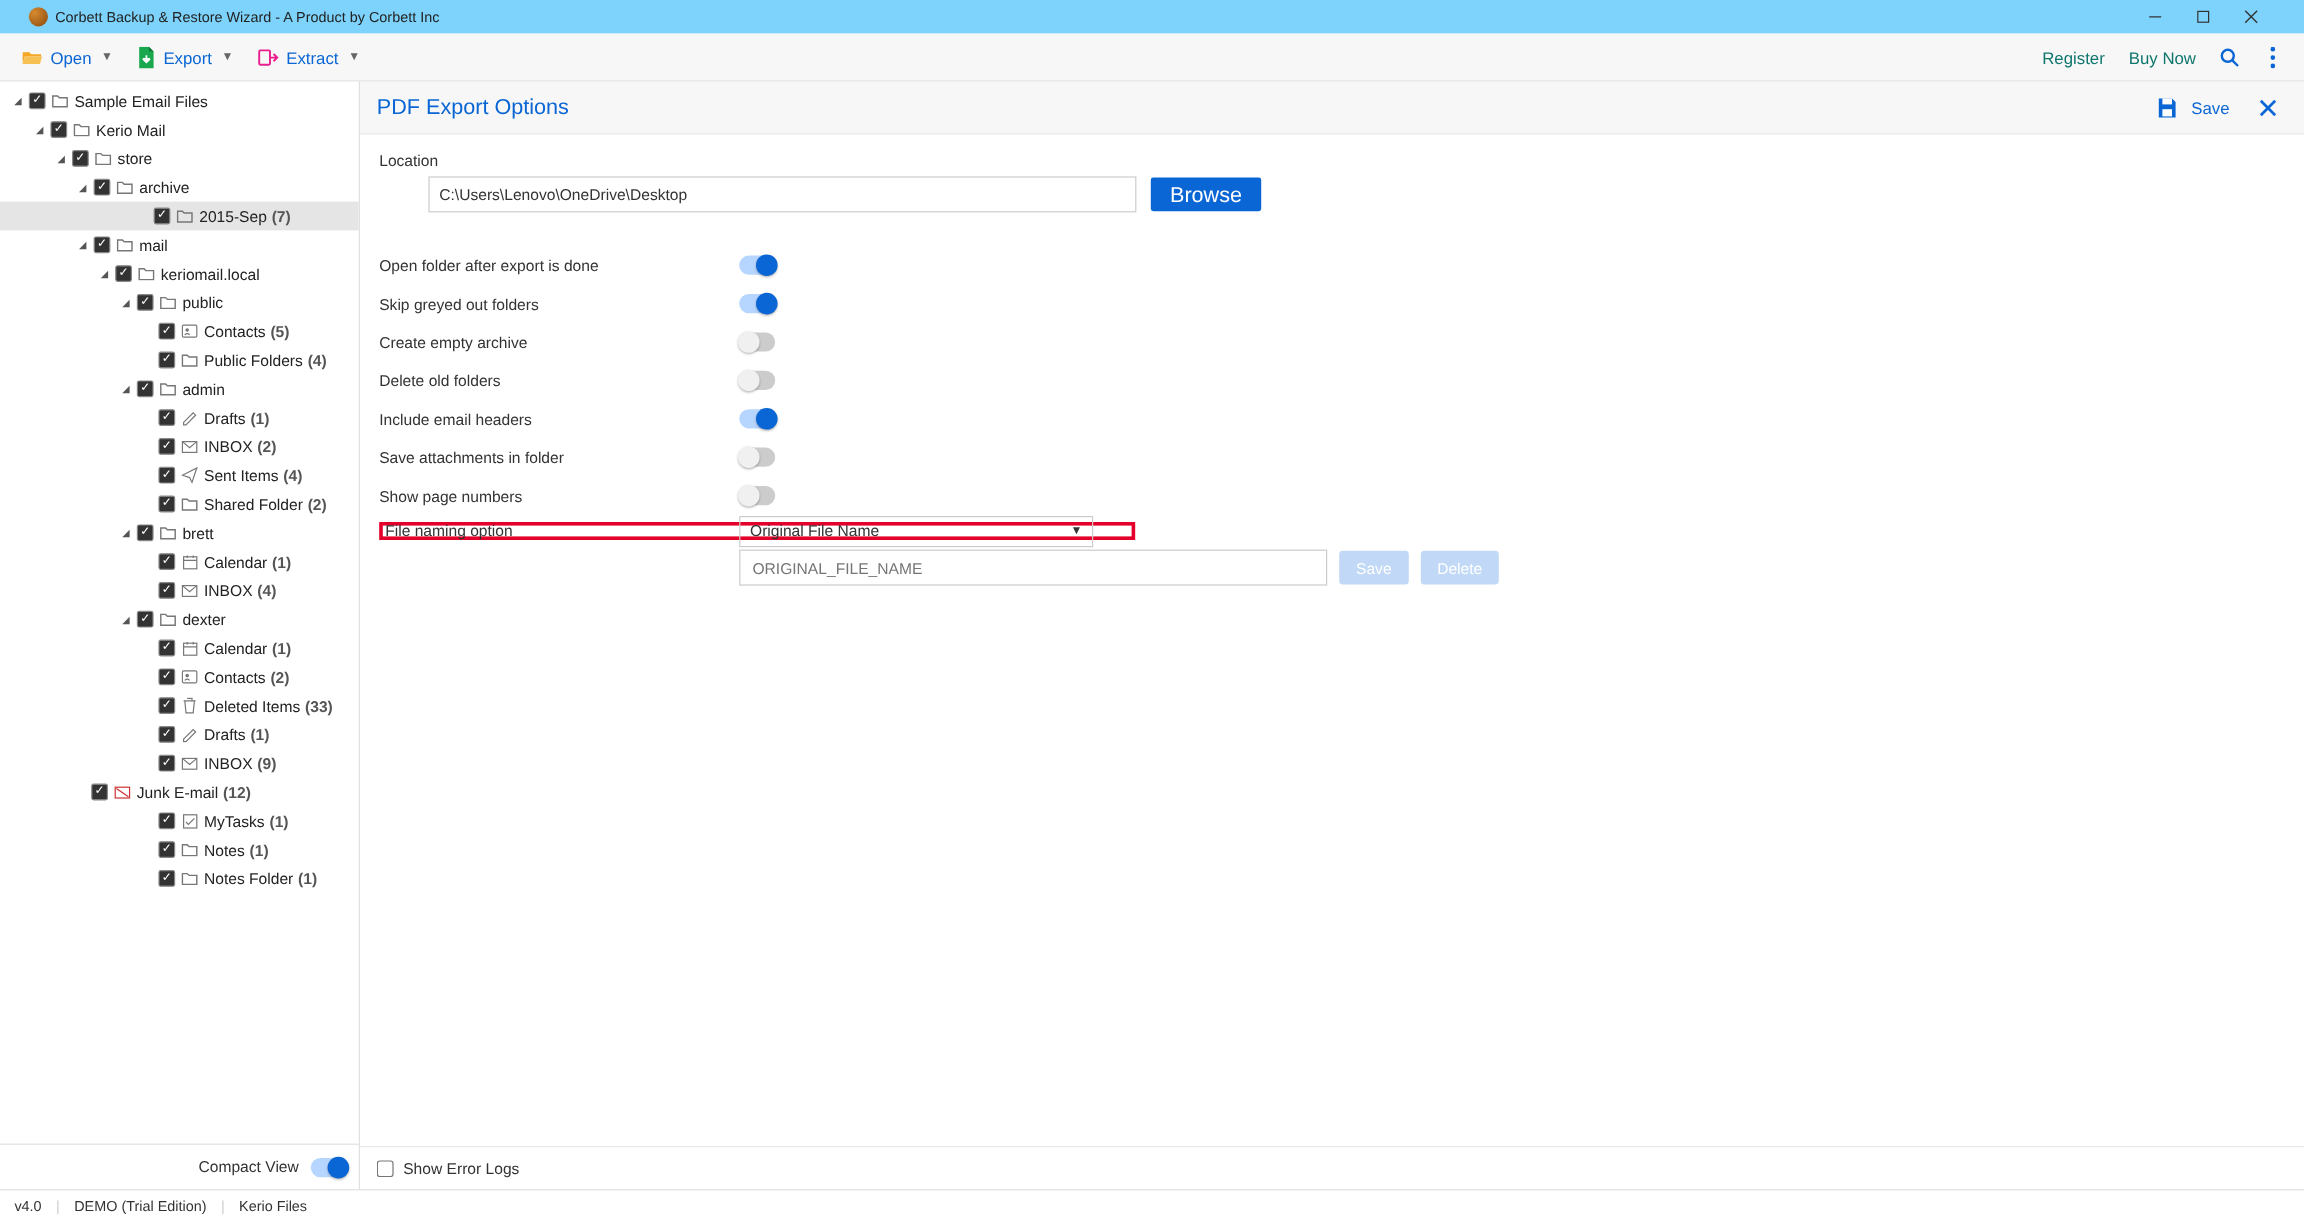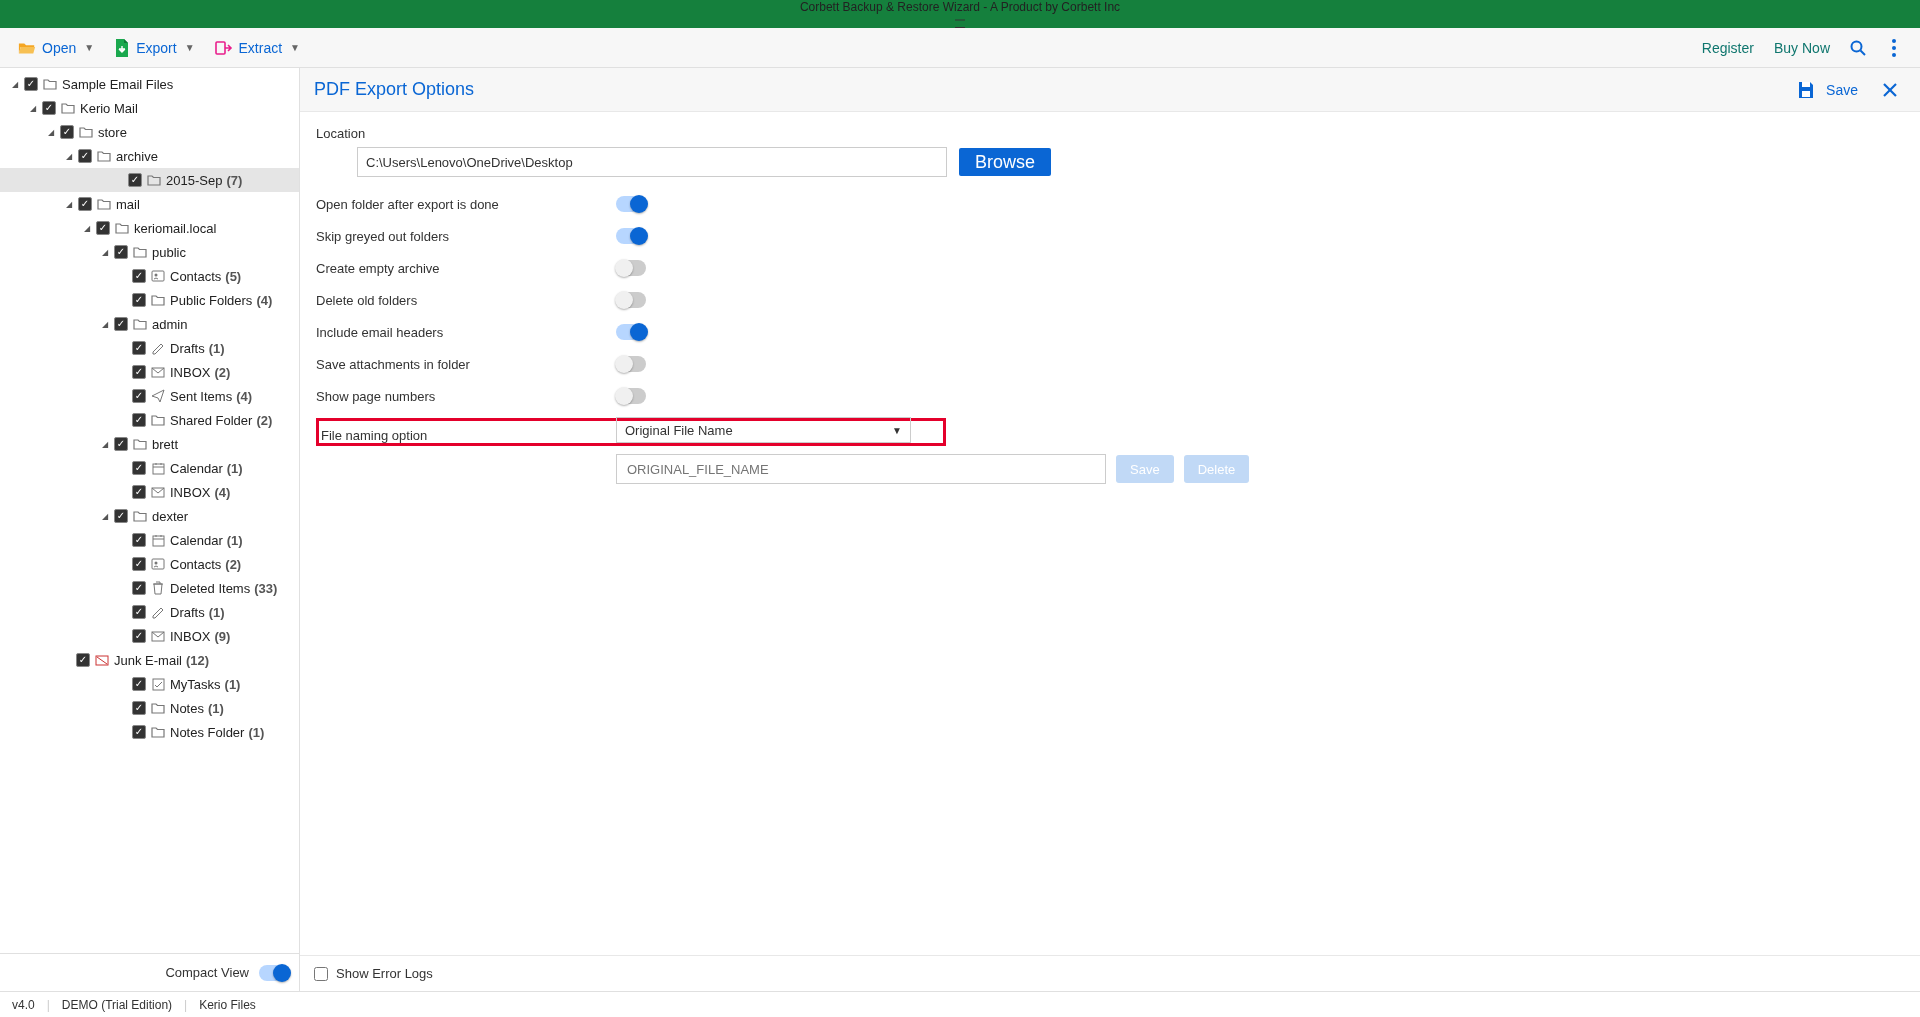--- a/index.html
+++ b/index.html
@@ -1,20 +1,20 @@
 <!DOCTYPE html>
 <html><head>
 <meta charset="utf-8">
 <style>
 * { box-sizing: border-box; margin: 0; padding: 0; font-family: "Segoe UI", Arial, sans-serif; }
 html, body { height: 100%; width: 100%; overflow: hidden; background: #fff; }
 .app { display: flex; flex-direction: column; height: 100vh; }
 
 
-.titlebar { display: flex; align-items: center; height: 28px; padding: 0 24px; background: #15803d; flex-direction: column; }
+.titlebar { display: flex; align-items: center; height: 28px; padding: 0 24px; background: #7dd3fc; }
 .titlebar .app-icon { width: 16px; height: 16px; border-radius: 50%; background: radial-gradient(circle at 30% 30%, #d68a2e, #8a4a0f); margin-right: 6px; }
 .titlebar .title { font-size: 12px; color: #222; flex: 0 0 auto; }
 .titlebar .spacer { flex: 1 1 auto; }
 .titlebar .winbtn { width: 40px; height: 28px; display: flex; align-items: center; justify-content: center; font-size: 14px; color: #333; cursor: default; }
 
 
 .toolbar { display: flex; align-items: center; height: 40px; background: #f7f7f7; border-bottom: 1px solid #e0e0e0; padding: 0 8px; }
 .tbtn { display: flex; align-items: center; gap: 6px; padding: 6px 10px; font-size: 14px; color: #0a66d4; border-radius: 4px; cursor: pointer; }
 .tbtn .chev { font-size: 10px; color: #666; margin-left: 2px; }
 .toolbar .spacer { flex: 1 1 auto; }
@@ -37,32 +37,32 @@
 
 
 .main { flex:1 1 auto; display:flex; flex-direction:column; min-width:0; }
 .main-header { height:44px; display:flex; align-items:center; padding:0 14px; background:#f7f7f7; border-bottom:1px solid #e8e8e8; }
 .main-header h2 { font-size:18px; font-weight:400; color:#0a66d4; flex:1 1 auto; }
 .main-header .hact { width:32px; height:32px; display:flex; align-items:center; justify-content:center; color:#0a66d4; cursor:pointer; }
 .main-header .save-lbl { color:#0a66d4; font-size:14px; margin-left:4px; margin-right:16px; cursor:pointer; }
 
 .form { padding:14px 16px 8px 16px; }
 .loc-lbl { font-size:13px; color:#333; margin-bottom:6px; display:block; }
-.loc-row { display:flex; gap:12px; align-items:center; margin-bottom:11px;padding-left:41px; }
+.loc-row { display:flex; gap:12px; align-items:center; margin-bottom:28px;padding-left:41px; }
 .loc-input { flex:0 0 590px; height:30px; border:1px solid #ccc; padding:0 8px; font-size:13px; color:#333; background:#fff; }
 .browse-btn { height:28px; padding:0 16px; background:#0a66d4; color:#fff; border:none; font-size:18px; cursor:pointer; border-radius:2px;text-align:center; }
 
 .opt-row { display:flex; align-items:center; height:32px; font-size:13px; color:#333; }
 .opt-row .olbl { width:300px; }
 .toggle { position:relative; width:30px; height:16px; border-radius:10px; background:#ccc; cursor:pointer; }
 .toggle.on { background:#b7d6ff; }
 .toggle .thumb { position:absolute; top:-1px; width:18px; height:18px; border-radius:50%; background:#f0f0f0; box-shadow:0 1px 2px rgba(0,0,0,.3); transition:left .1s; left:-1px; }
 .toggle.on .thumb { left:14px; background:#0a66d4; }
 
-.file-naming-row { display:flex; align-items:flex-end; height:28px; font-size:13px; color:#333; border:3px solid #e4002b; margin-top:6px; padding-left:2px; width:630px; }
+.file-naming-row { display:flex; align-items:center; height:15px; font-size:13px; color:#333; border:3px solid #e4002b; margin-top:6px; padding-left:2px; width:630px; }
 .file-naming-row .olbl { width:295px; }
 .sel { height:26px; border:1px solid #ccc; width:295px; display:flex; align-items:center; justify-content:space-between; padding:0 8px; cursor:pointer; font-size:13px; }
 .sel .drop { font-size:10px; color:#333; }
 
 .name-edit-row { display:flex; gap:10px; align-items:center; margin-top:8px; margin-left:300px; }
 .name-input { height:30px; width:490px; border:1px solid #ccc; padding:0 10px; font-size:13px; color:#999; }
 .btn-flat { height:28px; padding:0 14px; background:#c1d9f6; color:#fff; border:none; font-size:13px; border-radius:3px; cursor:pointer; }
 
 .main-footer { height:36px; border-top:1px solid #e8e8e8; display:flex; align-items:center; padding:0 14px; font-size:13px; color:#333; gap:8px; margin-top:auto; }
 .main-footer input[type=checkbox] { width:14px; height:14px; }

